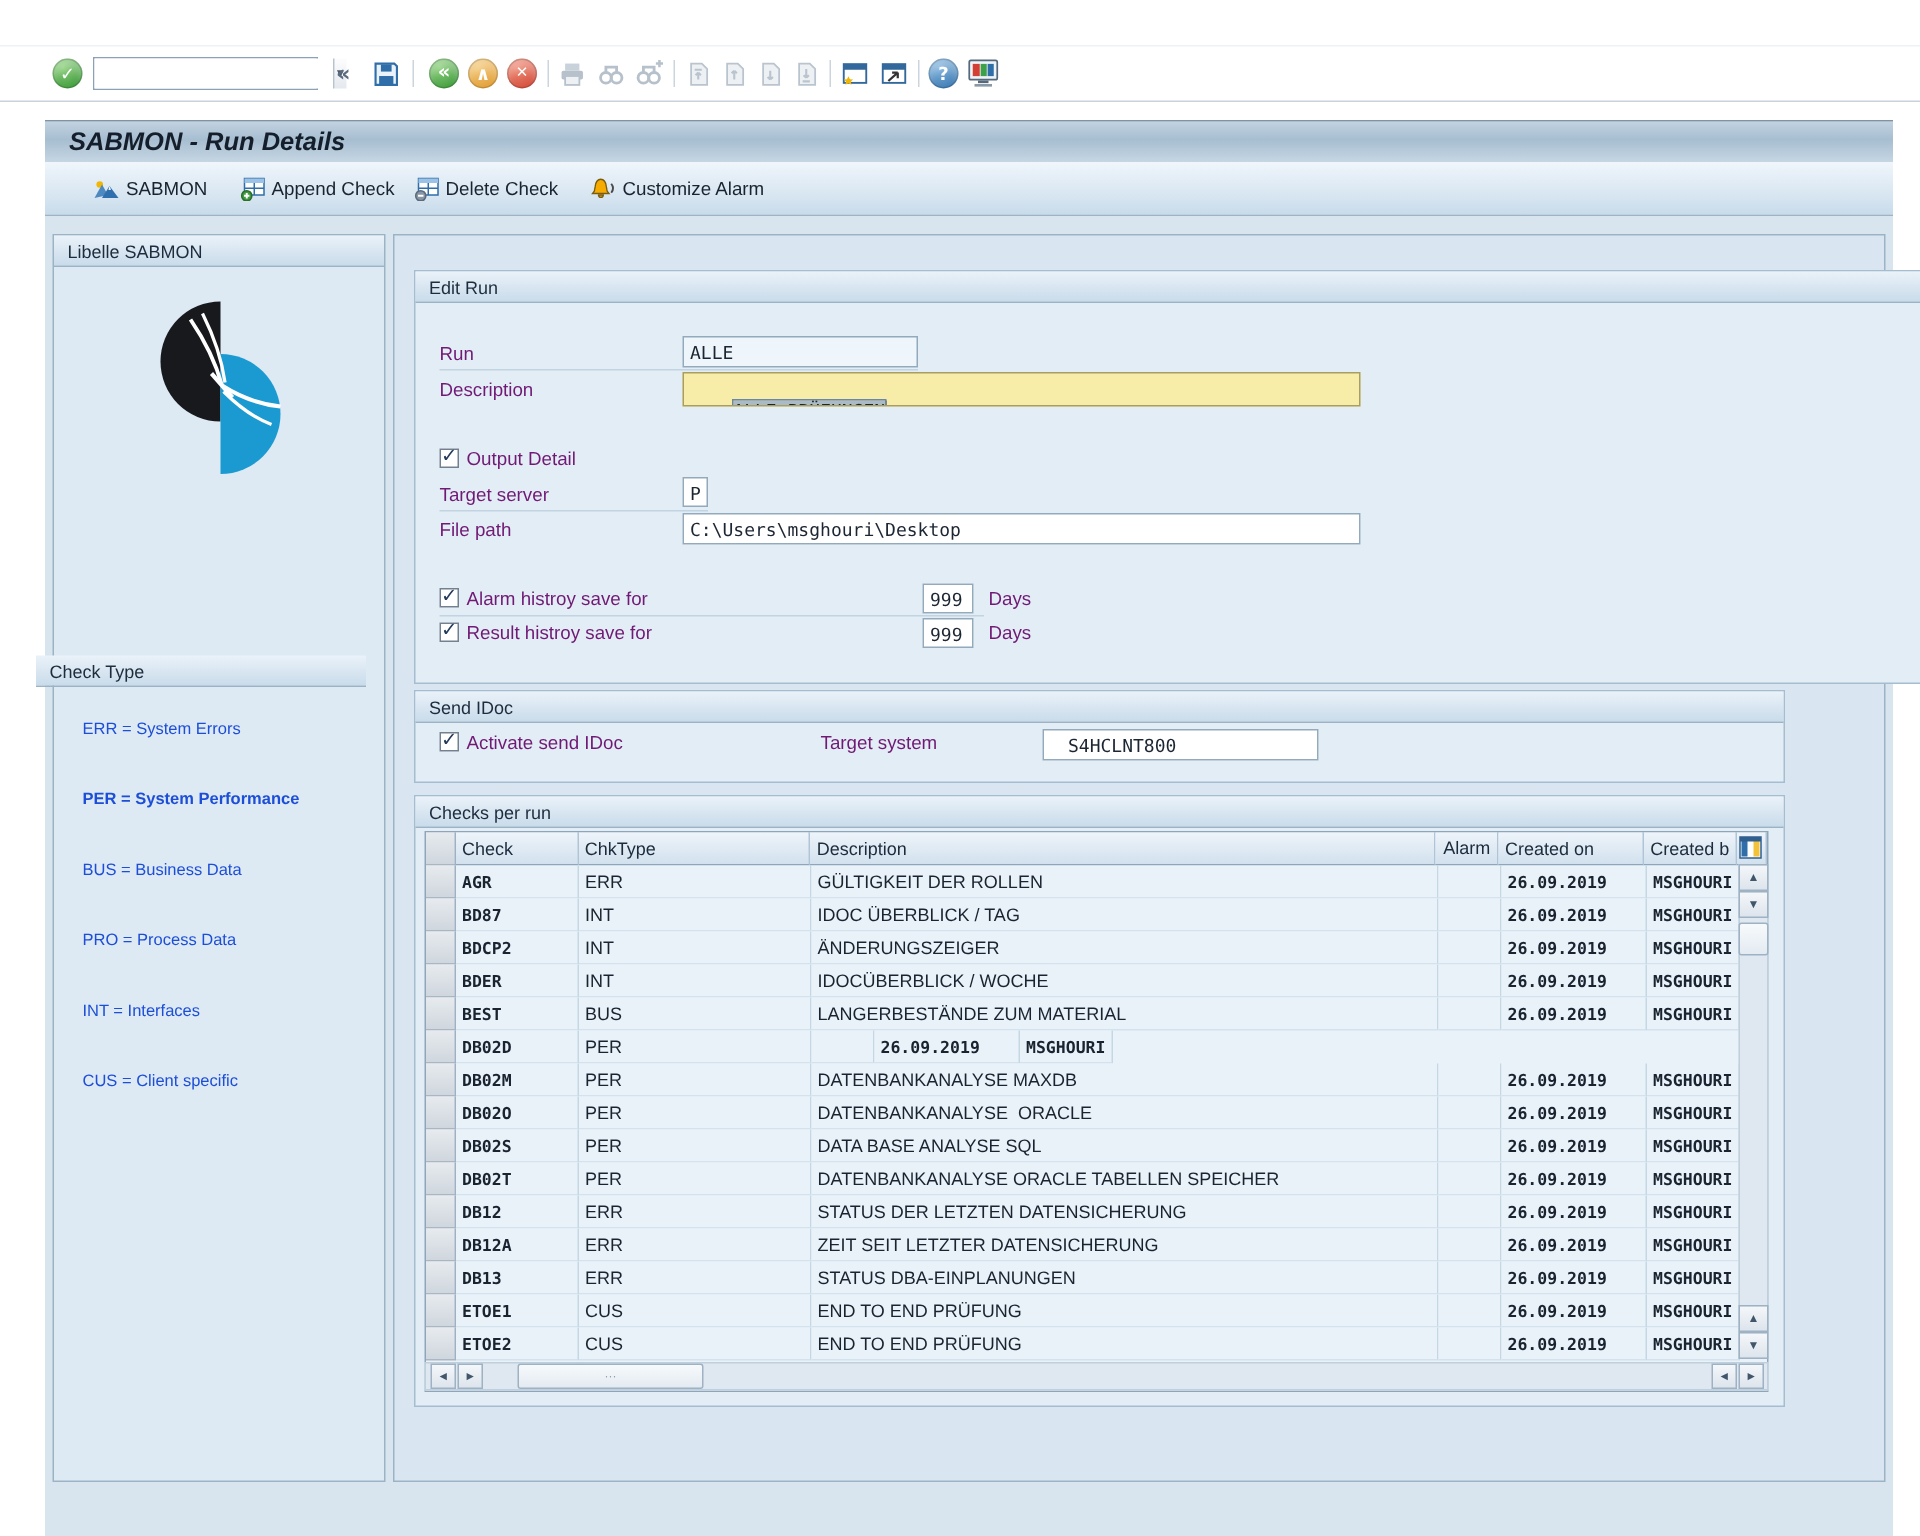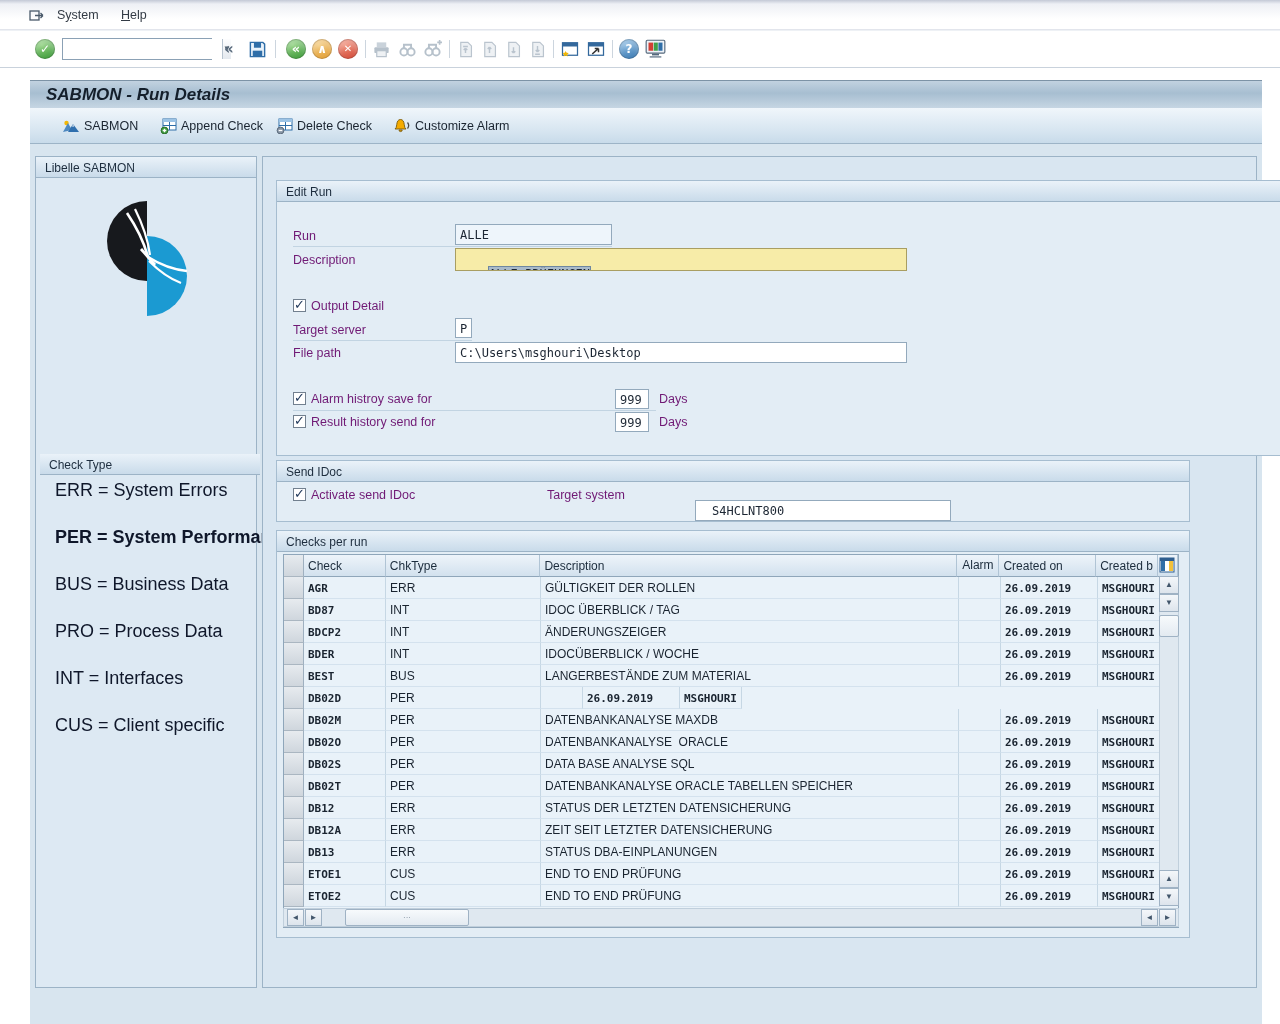--- a/index.html
+++ b/index.html
@@ -68,21 +68,21 @@
   .corner.bl { left:-3px; bottom:-3px; border-right:none; border-top:none; }
   .corner.br { right:-3px; bottom:-3px; border-left:none; border-top:none; }
 
   .cb { position:absolute; width:13px; height:13px; background:#fff; border:1px solid #72808f; }
   .cb.checked::after { content:"✓"; position:absolute; left:0; top:-3px;
     font:bold 13px "DejaVu Sans",sans-serif; color:#223a5c; }
 
   .keyline { position:absolute; height:1px; background:#c2d4e2; }
 
   
-  .legend-item { position:absolute; left:20px; font-size:18px; color:#0f172a; white-space:nowrap; }
+  .legend-item { position:absolute; left:20px; font-size:11px; color:#1d4ed8; white-space:nowrap; }
 
   
   .tbl { position:absolute; left:283px; top:554px; width:896px; height:374px;
     border:1px solid #8fa6ba; background:#e9f2f9; }
   .t-hrow,.t-row { display:flex; height:22px; }
   .t-hc { background:linear-gradient(180deg,#eef4fa,#d2e1ee); border-right:1px solid #b0c4d5;
     border-bottom:1px solid #8fa6ba; font-size:12px; color:#1c2c3c; padding:4px 4px 0 4px; overflow:hidden; white-space:nowrap; }
   .c { background:#e9f2f9; border-right:1px solid #c6d7e4; border-bottom:1px solid #d4e2ee;
     font-size:12px; color:#1a2430; padding:4px 4px 0 4px; overflow:hidden; white-space:pre; }
   .mono { font-family:"DejaVu Sans Mono",monospace; font-size:11px; padding-top:5px;font-weight:bold; }
@@ -96,30 +96,20 @@
     border-radius:2px; font-size:8px; color:#8a98a6; text-align:center; line-height:16px; }
   .sb-track { position:absolute; background:#dfe8f0; border:1px solid #c0cfdc; }
 
   svg { display:block; }
 </style>
 </head>
 <body>
 
 <div id="screen">
 
-  <div class="menubar">
-    <span class="sysmenu-ic">
-      <svg viewBox="0 0 17 17" width="17" height="17">
-          <rect x="2" y="4" width="9" height="9" fill="none" stroke="#4a5a6a" stroke-width="1.3"></rect>
-          <path d="M7 8.5h8M15 8.5l-2.5-2.5M15 8.5 12.5 11" fill="none" stroke="#4a5a6a" stroke-width="1.3"></path>
-        </svg>
-    </span>
-    <span class="menu-item" style="left:57px">S<u>y</u>stem</span>
-    <span class="menu-item" style="left:121px"><u>H</u>elp</span>
-  </div>
 
   <div class="toolbar">
     <span class="tb" style="left:35px">
         <span class="circ c-green">✓</span>
       </span>
     <span class="cmd">
       <input value="" style="">
       <span class="dd">▼</span>
     </span>
     <span class="tb" style="left:224px">
@@ -274,21 +264,21 @@
     <svg viewBox="0 0 100 123" width="100" height="123">
       <path d="M50 4 A40 40 0 1 0 50 84 Z" fill="#17191d"></path>
       <path d="M50 39 A40 40 0 0 1 50 119 Z" fill="#1b9ad2"></path>
       <path d="M30 16 Q45 38 51 60" fill="none" stroke="#ffffff" stroke-width="2.6"></path>
       <path d="M38 12 Q50 36 53 58" fill="none" stroke="#ffffff" stroke-width="2.2"></path>
       <path d="M51 60 Q70 72 90 74" fill="none" stroke="#ffffff" stroke-width="2.6"></path>
       <path d="M52 64 Q68 80 84 86" fill="none" stroke="#ffffff" stroke-width="2.2"></path>
       <path d="M44 52 58 68" stroke="#ffffff" stroke-width="2.8"></path>
     </svg>
   </span>
-  <div class="grp-h" style="left:40px; top:437px; width:220px;margin-top:17px;">Check Type</div>
+  <div class="grp-h" style="left:24px; top:437px; width:220px;">Check Type</div>
   <div>
 
       <div class="legend-item" style="left: 55px; top: 480px;">ERR = System Errors</div>
 
       <div class="legend-item" style="left: 55px; top: 527px; font-weight: bold;">PER = System Performance</div>
 
       <div class="legend-item" style="left: 55px; top: 574px;">BUS = Business Data</div>
 
       <div class="legend-item" style="left: 55px; top: 621px;">PRO = Process Data</div>
 
@@ -316,31 +306,31 @@
   <span class="fld" style="left:455px; top:318px; width:17px; height:20px;">P</span>
   <span class="keyline" style="left:293px; top:340px; width:179px;"></span>
   <span class="lbl" style="left:293px; top:346px;">File path</span>
   <span class="fld" style="left:455px; top:342px; width:452px;">C:\Users\msghouri\Desktop</span>
   <span class="cb checked" style="left:293px; top:392px;"></span>
   <span class="lbl" style="left:311px; top:392px;">Alarm histroy save for</span>
   <span class="fld" style="left:615px; top:389px; width:34px; height:20px;">999</span>
   <span class="lbl" style="left:659px; top:392px;">Days</span>
   <span class="keyline" style="left:293px; top:410px; width:363px;"></span>
   <span class="cb checked" style="left:293px; top:415px;"></span>
-  <span class="lbl" style="left:311px; top:415px;">Result history send for</span>
+  <span class="lbl" style="left:311px; top:415px;">Result histroy save for</span>
   <span class="fld" style="left:615px; top:412px; width:34px; height:20px;">999</span>
   <span class="lbl" style="left:659px; top:415px;">Days</span>
 
   <div class="gbox" style="left:276px; top:460px; width:914px; height:62px;">
     <div class="grp-h">Send IDoc</div>
   </div>
   <span class="cb checked" style="left:293px; top:488px;"></span>
   <span class="lbl" style="left:311px; top:488px;">Activate send IDoc</span>
   <span class="lbl" style="left:547px; top:488px;">Target system</span>
-  <span class="fld" style="left:695px; top:500px; width:256px;padding-left:16px;">S4HCLNT800</span>
+  <span class="fld" style="left:695px; top:486px; width:184px;padding-left:16px;">S4HCLNT800</span>
 
   <div class="gbox" style="left:276px; top:530px; width:914px; height:408px;">
     <div class="grp-h">Checks per run</div>
   </div>
 
   <div class="tbl">
     <div class="t-hrow">
       <div class="t-hc w-sel sel"></div>
       <div class="t-hc w-check">Check</div>
       <div class="t-hc w-type">ChkType</div>

